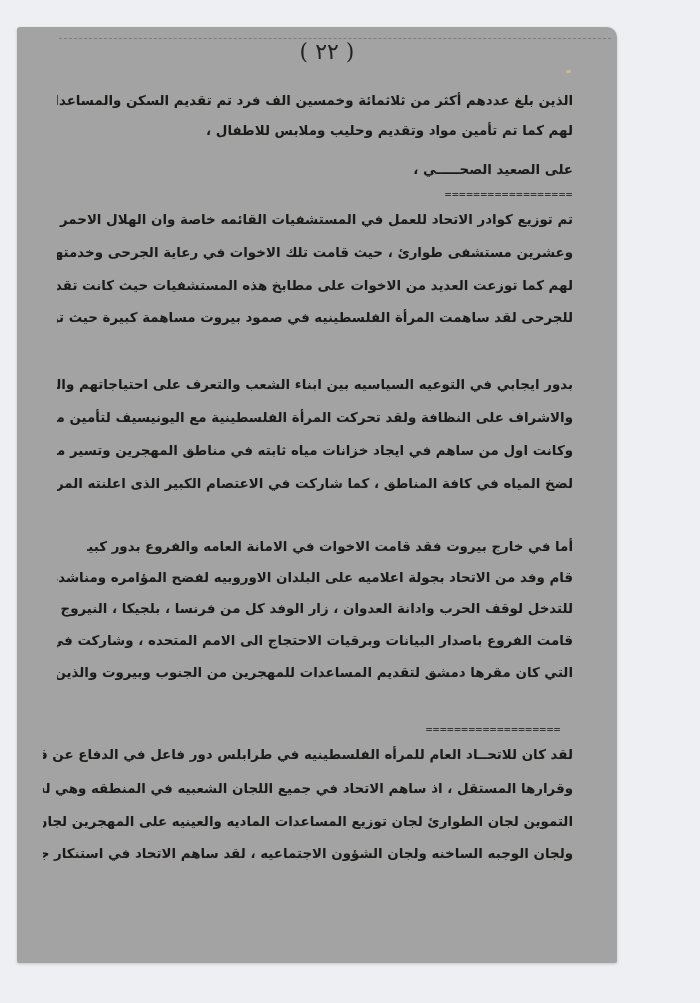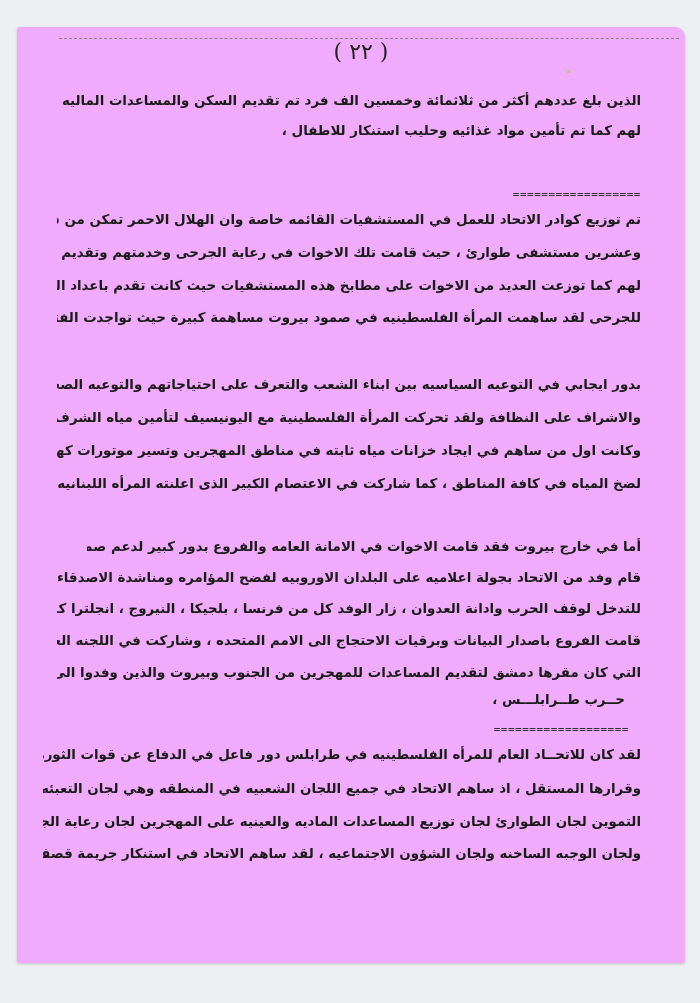--- a/index.html
+++ b/index.html
@@ -3,22 +3,22 @@
   <meta charset="utf-8">
   <style>
     html, body { margin: 0; padding: 0; }
     body {
       width: 700px; height: 1003px; overflow: hidden;
       background: #eeeff3;
       position: relative;
       font-family: "DejaVu Sans", sans-serif;
     }
     .page {
-      position: absolute; left: 17px; top: 27px; width: 668px; height: 936px;
-      background: #f0abfc;
+      position: absolute; left: 17px; top: 27px; width: 600px; height: 936px;
+      background: #a3a3a3;
       box-shadow: 0 1px 3px rgba(0,0,0,0.18);
       border-radius: 3px 10px 2px 2px;
     }
     .top-rule {
       position: absolute; left: 42px; right: 6px; top: 11px; height: 0;
       border-top: 1px dashed #7a7568;
       opacity: 0.8;
     }
     .page-number {
       position: absolute; left: 0; right: 0; top: 12px; text-align: center;
@@ -46,39 +46,39 @@
 </head>
 <body>
 
 <div class="page">
   <div class="top-rule"></div>
   <div class="speck" style="left:549px; top:43px;"></div>
 
   <div class="page-number">( ٢٢ )</div>
 
   <div class="line" style="top:64px;">الذين بلغ عددهم أكثر من ثلاثمائة وخمسين الف فرد  تم تقديم السكن والمساعدات الماليه المقرره</div>
-  <div class="line short" style="top:94px;">لهم كما تم تأمين مواد غذائيه وحليب استنكار للاطفال ،</div>
+  <div class="line short" style="top:94px;">لهم كما تم تأمين مواد وتقديم وحليب وملابس للاطفال ،</div>
 
+  <div class="line short" style="top:133px;">على الصعيد الصحـــــي ،</div>
   <div class="separator" style="right:44px; top:161px;">==================</div>
 
   <div class="line" style="top:183px;">تم توزيع كوادر الاتحاد للعمل في المستشفيات القائمه خاصة وان الهلال الاحمر تمكن من فتح خمسة</div>
   <div class="line" style="top:216px;">وعشرين مستشفى طوارئ ، حيث قامت تلك الاخوات في رعاية الجرحى وخدمتهم وتقديم المساعدات</div>
   <div class="line" style="top:249px;">لهم كما توزعت العديد من الاخوات على مطابخ هذه المستشفيات حيث كانت تقدم باعداد الطعام</div>
   <div class="line" style="top:281px;">للجرحى  لقد ساهمت المرأة الفلسطينيه في صمود بيروت مساهمة كبيرة حيث تواجدت الفتيات</div>
   <div class="line" style="top:348px;">بدور ايجابي في التوعيه السياسيه بين ابناء الشعب والتعرف على احتياجاتهم والتوعيه الصحيه</div>
   <div class="line" style="top:381px;">والاشراف على النظافة ولقد تحركت المرأة الفلسطينية مع اليونيسيف لتأمين مياه الشرف للمواطنين</div>
   <div class="line" style="top:414px;">وكانت اول من ساهم في ايجاد خزانات مياه ثابته في مناطق المهجرين  وتسير موتورات كهربائيه</div>
   <div class="line" style="top:447px;">لضخ المياه في كافة المناطق ، كما شاركت في الاعتصام الكبير الذى اعلنته المرأه اللبنانيه احتجاجاً</div>
 
   <div class="line" style="top:510px; left:70px;">أما في خارج بيروت فقد قامت الاخوات في الامانة العامه والفروع بدور كبير لدعم صمود بيروت ،</div>
   <div class="line" style="top:541px;">قام وفد من الاتحاد بجولة اعلاميه على البلدان الاوروبيه  لفضح المؤامره ومناشدة الاصدقاء</div>
   <div class="line" style="top:572px;">للتدخل لوقف الحرب وادانة العدوان ، زار الوفد كل من فرنسا ، بلجيكا ، النيروج ، انجلترا كما</div>
   <div class="line" style="top:604px;">قامت الفروع باصدار البيانات وبرقيات الاحتجاج الى الامم المتحده ، وشاركت في اللجنه العليا للمهجرين</div>
   <div class="line" style="top:636px;">التي كان مقرها دمشق لتقديم المساعدات للمهجرين من الجنوب وبيروت والذين وفدوا الى سوريا ،</div>
 
-  <div class="line short" style="top:663px; right:60px;">حــرب طــرابلـــس ،</div>
   <div class="separator" style="right:56px; top:696px;">===================</div>
 
   <div class="line" style="top:718px; left:26px;">لقد كان للاتحــاد العام للمرأه الفلسطينيه في طرابلس دور فاعل في الدفاع عن قوات الثورة الفلسطينيه</div>
   <div class="line" style="top:752px; left:26px;">وقرارها المستقل ، اذ ساهم الاتحاد في جميع اللجان الشعبيه في المنطقه وهي لجان التعبئه لجان</div>
   <div class="line" style="top:785px; left:26px;">التموين لجان الطوارئ لجان توزيع  المساعدات الماديه والعينيه على المهجرين  لجان رعاية الجرحى</div>
   <div class="line" style="top:817px; left:26px;">ولجان الوجبه الساخنه ولجان الشؤون الاجتماعيه ، لقد ساهم الاتحاد في استنكار جريمة قصف</div>
 </div>
 
 </body></html>

